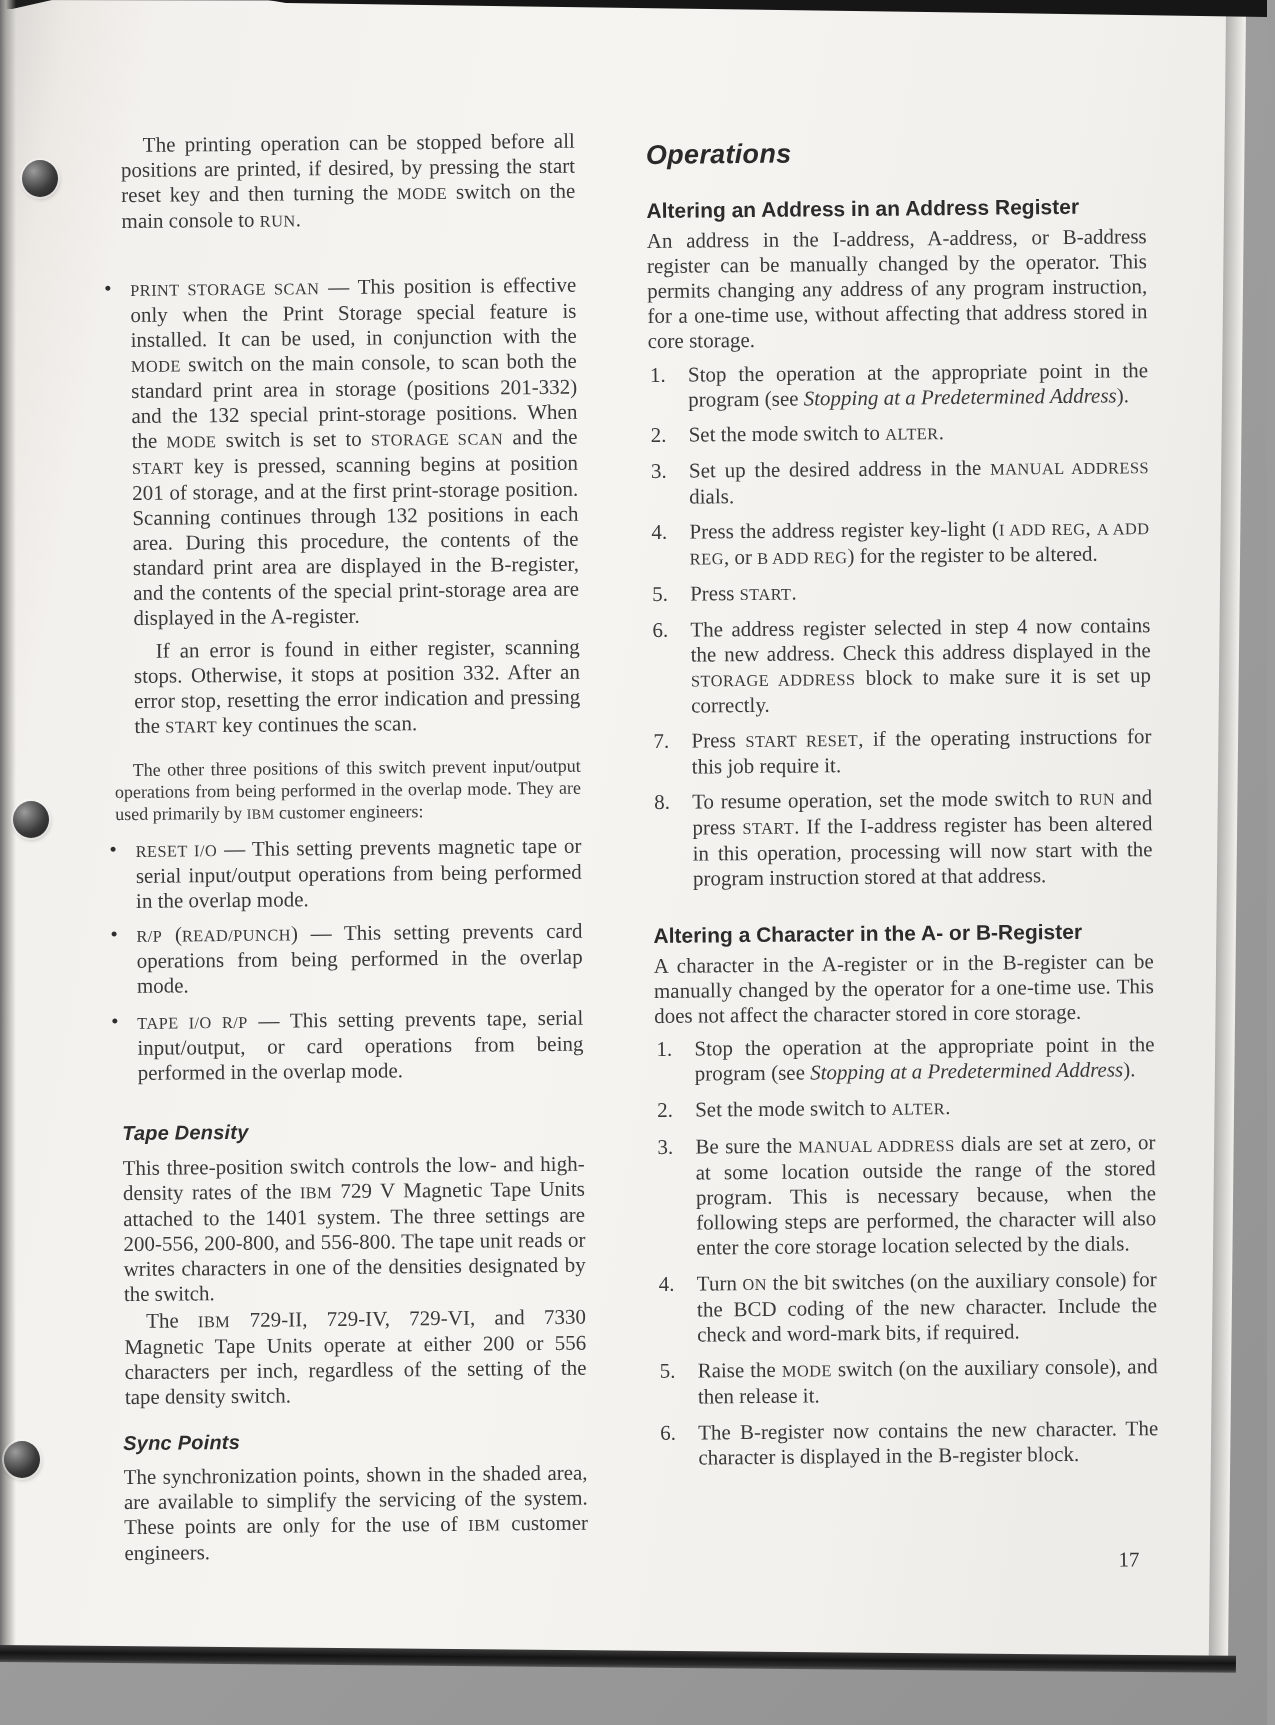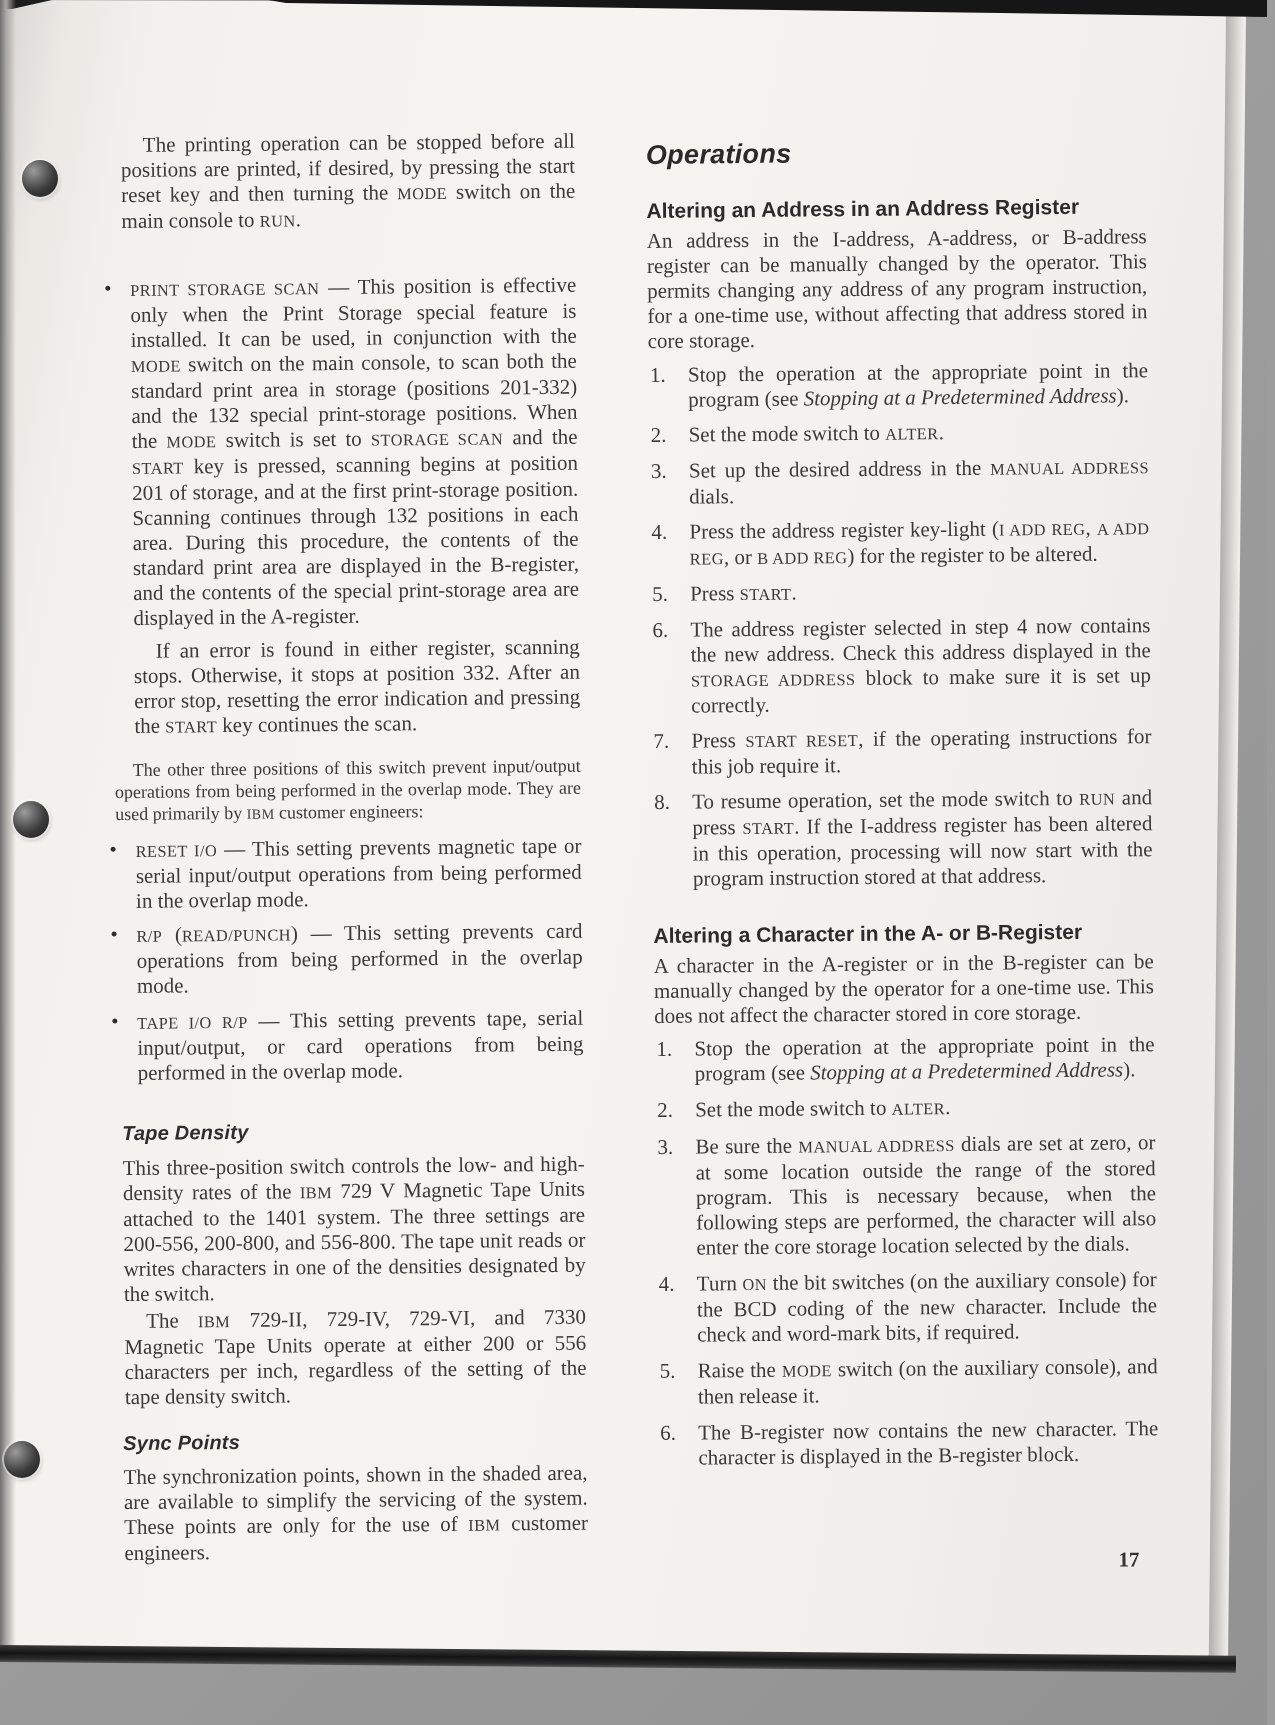--- a/index.html
+++ b/index.html
@@ -102,21 +102,21 @@
     font-size: 21px; line-height: 25px; color: #2b2b2b;
   }
 
   .step { position: relative; padding-left: 40px; font-size: 21px; line-height: 25px; text-align: justify; }
   .step .num { position: absolute; left: 2px; top: 0; }
   .steps-1 .step { margin-bottom: 10px; }
   .steps-2 .step { margin-bottom: 11px; }
 
   .page-number {
     position: absolute; left: 1104px; top: 1552px;
-    font-size: 21px; color: #333; font-weight: bold;
+    font-size: 21px; color: #333;
   }
 </style>
 </head>
 <body>
 
 <div class="canvas">
   <div class="page"></div>
   <div class="edge-shadow"></div>
   <div class="top-wedge"></div>
   <div class="corner-wedge"></div>

